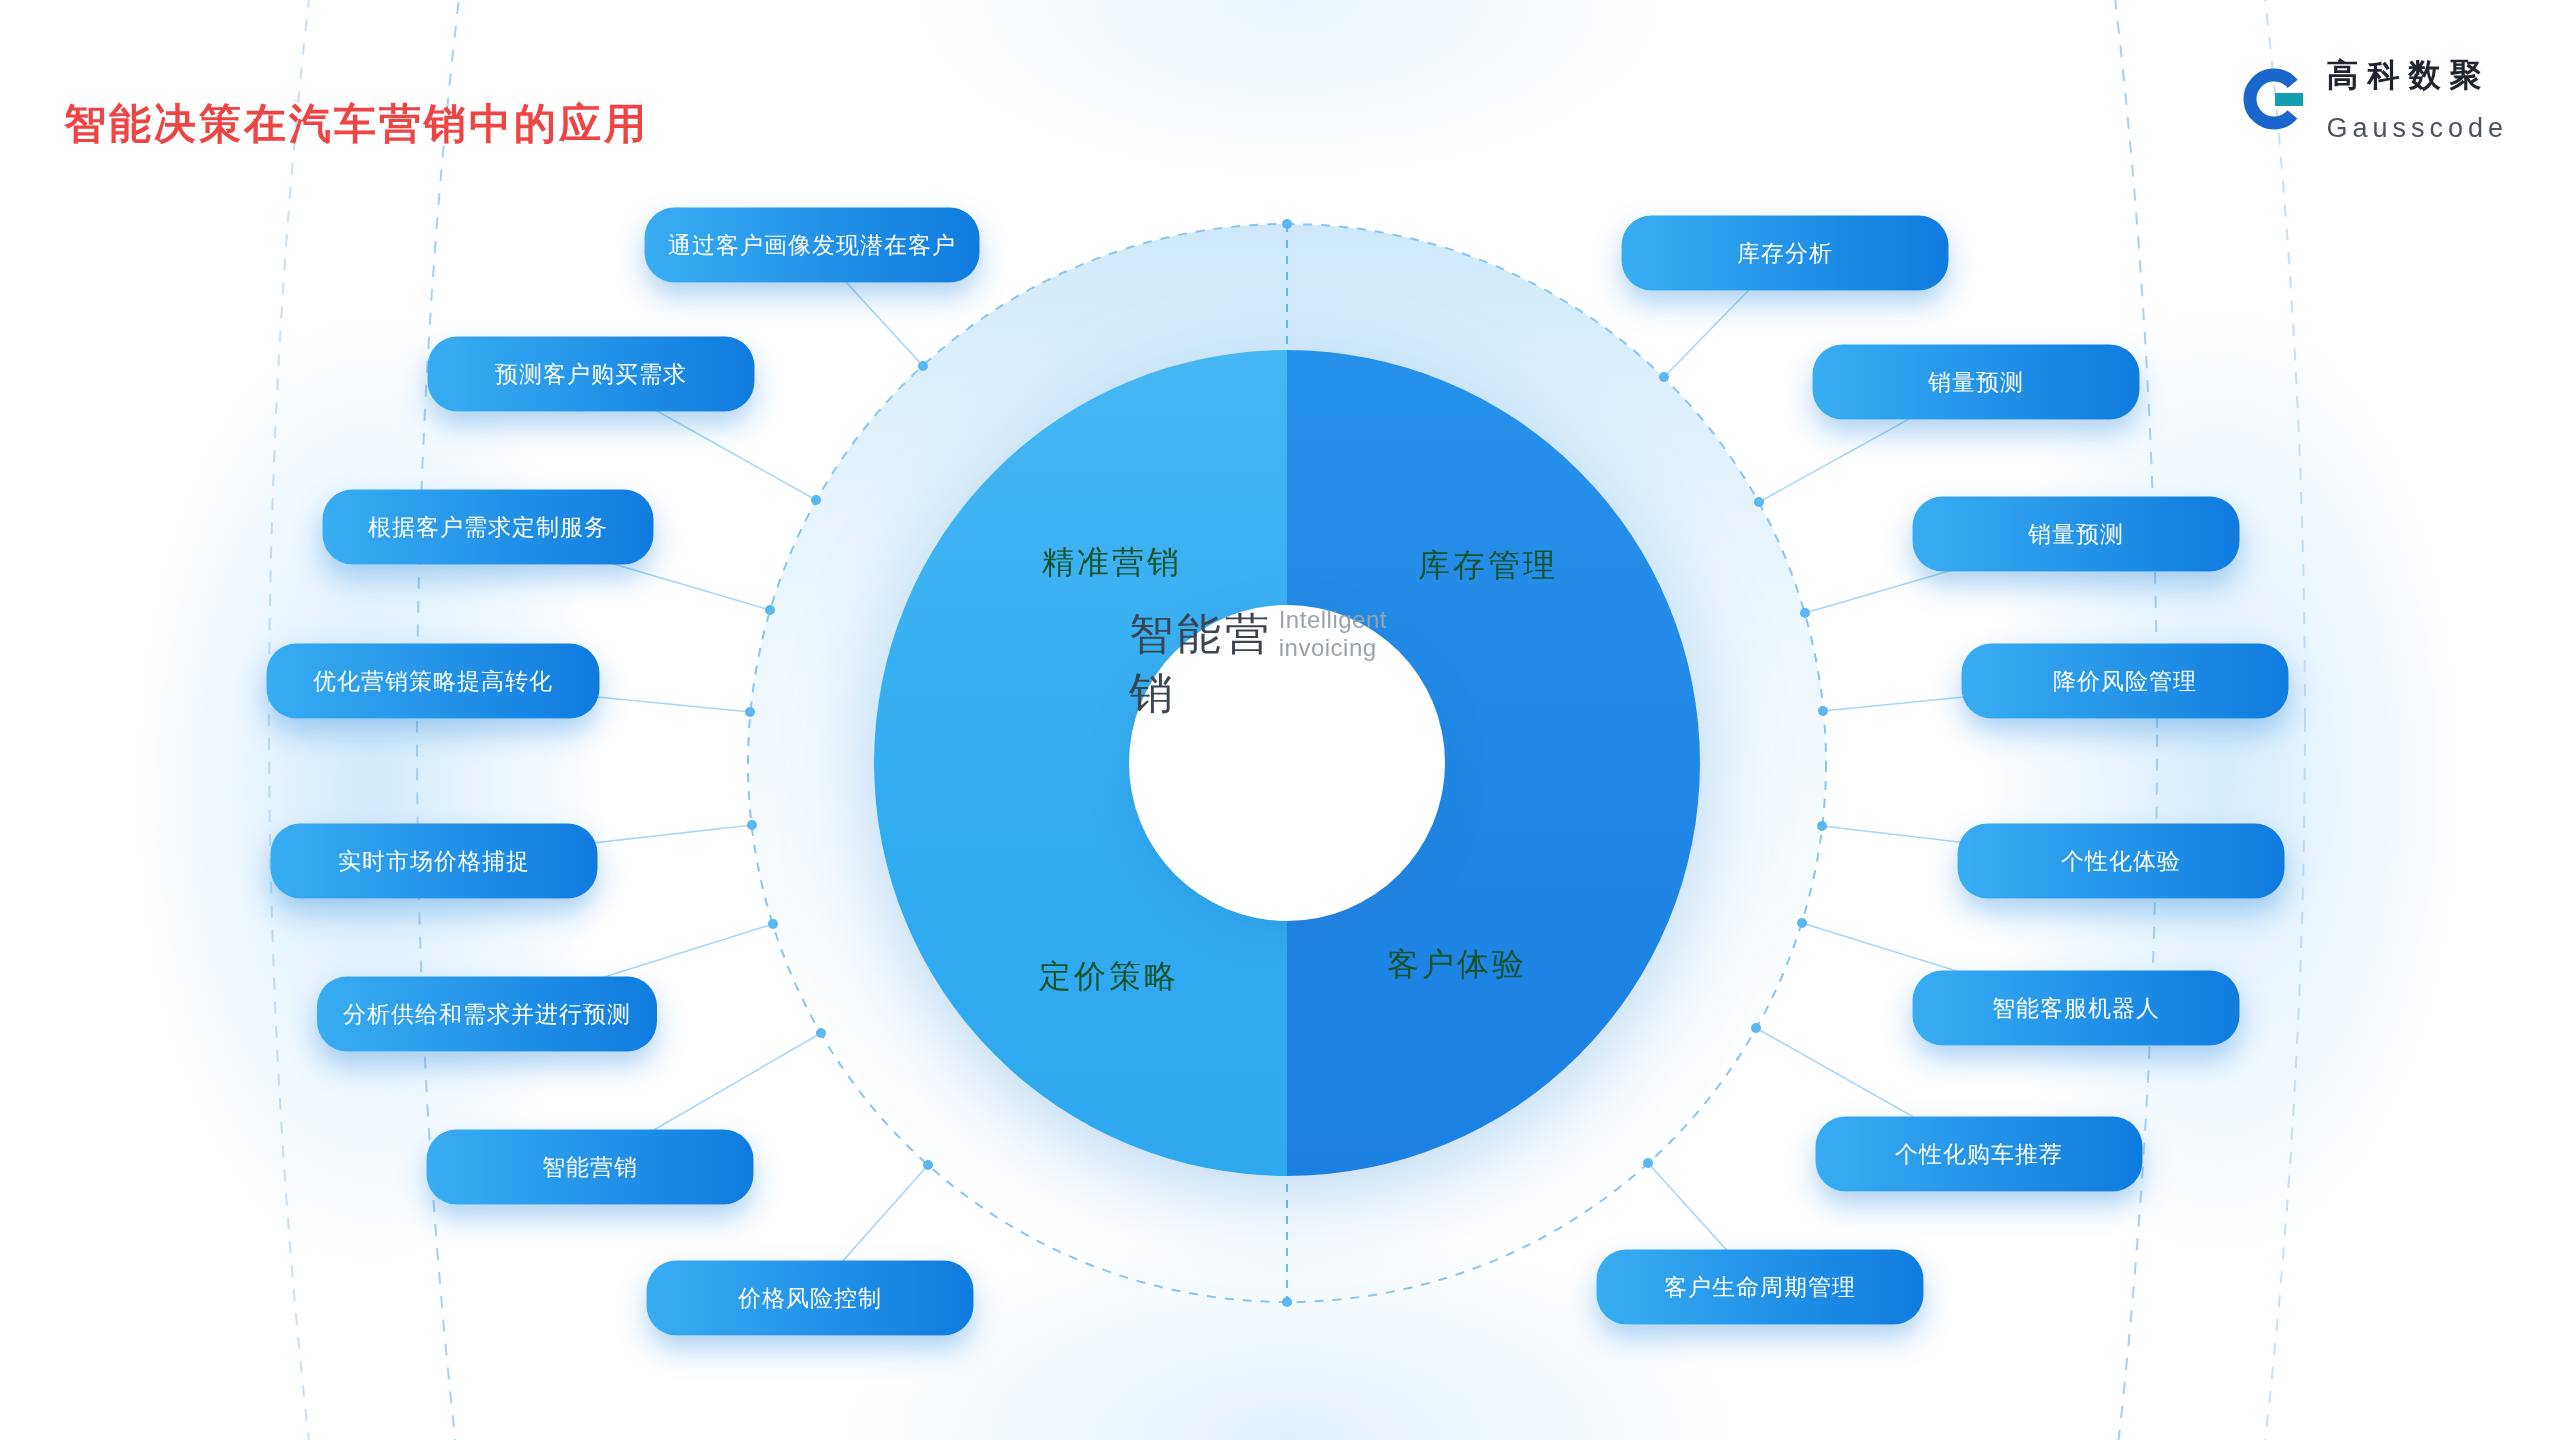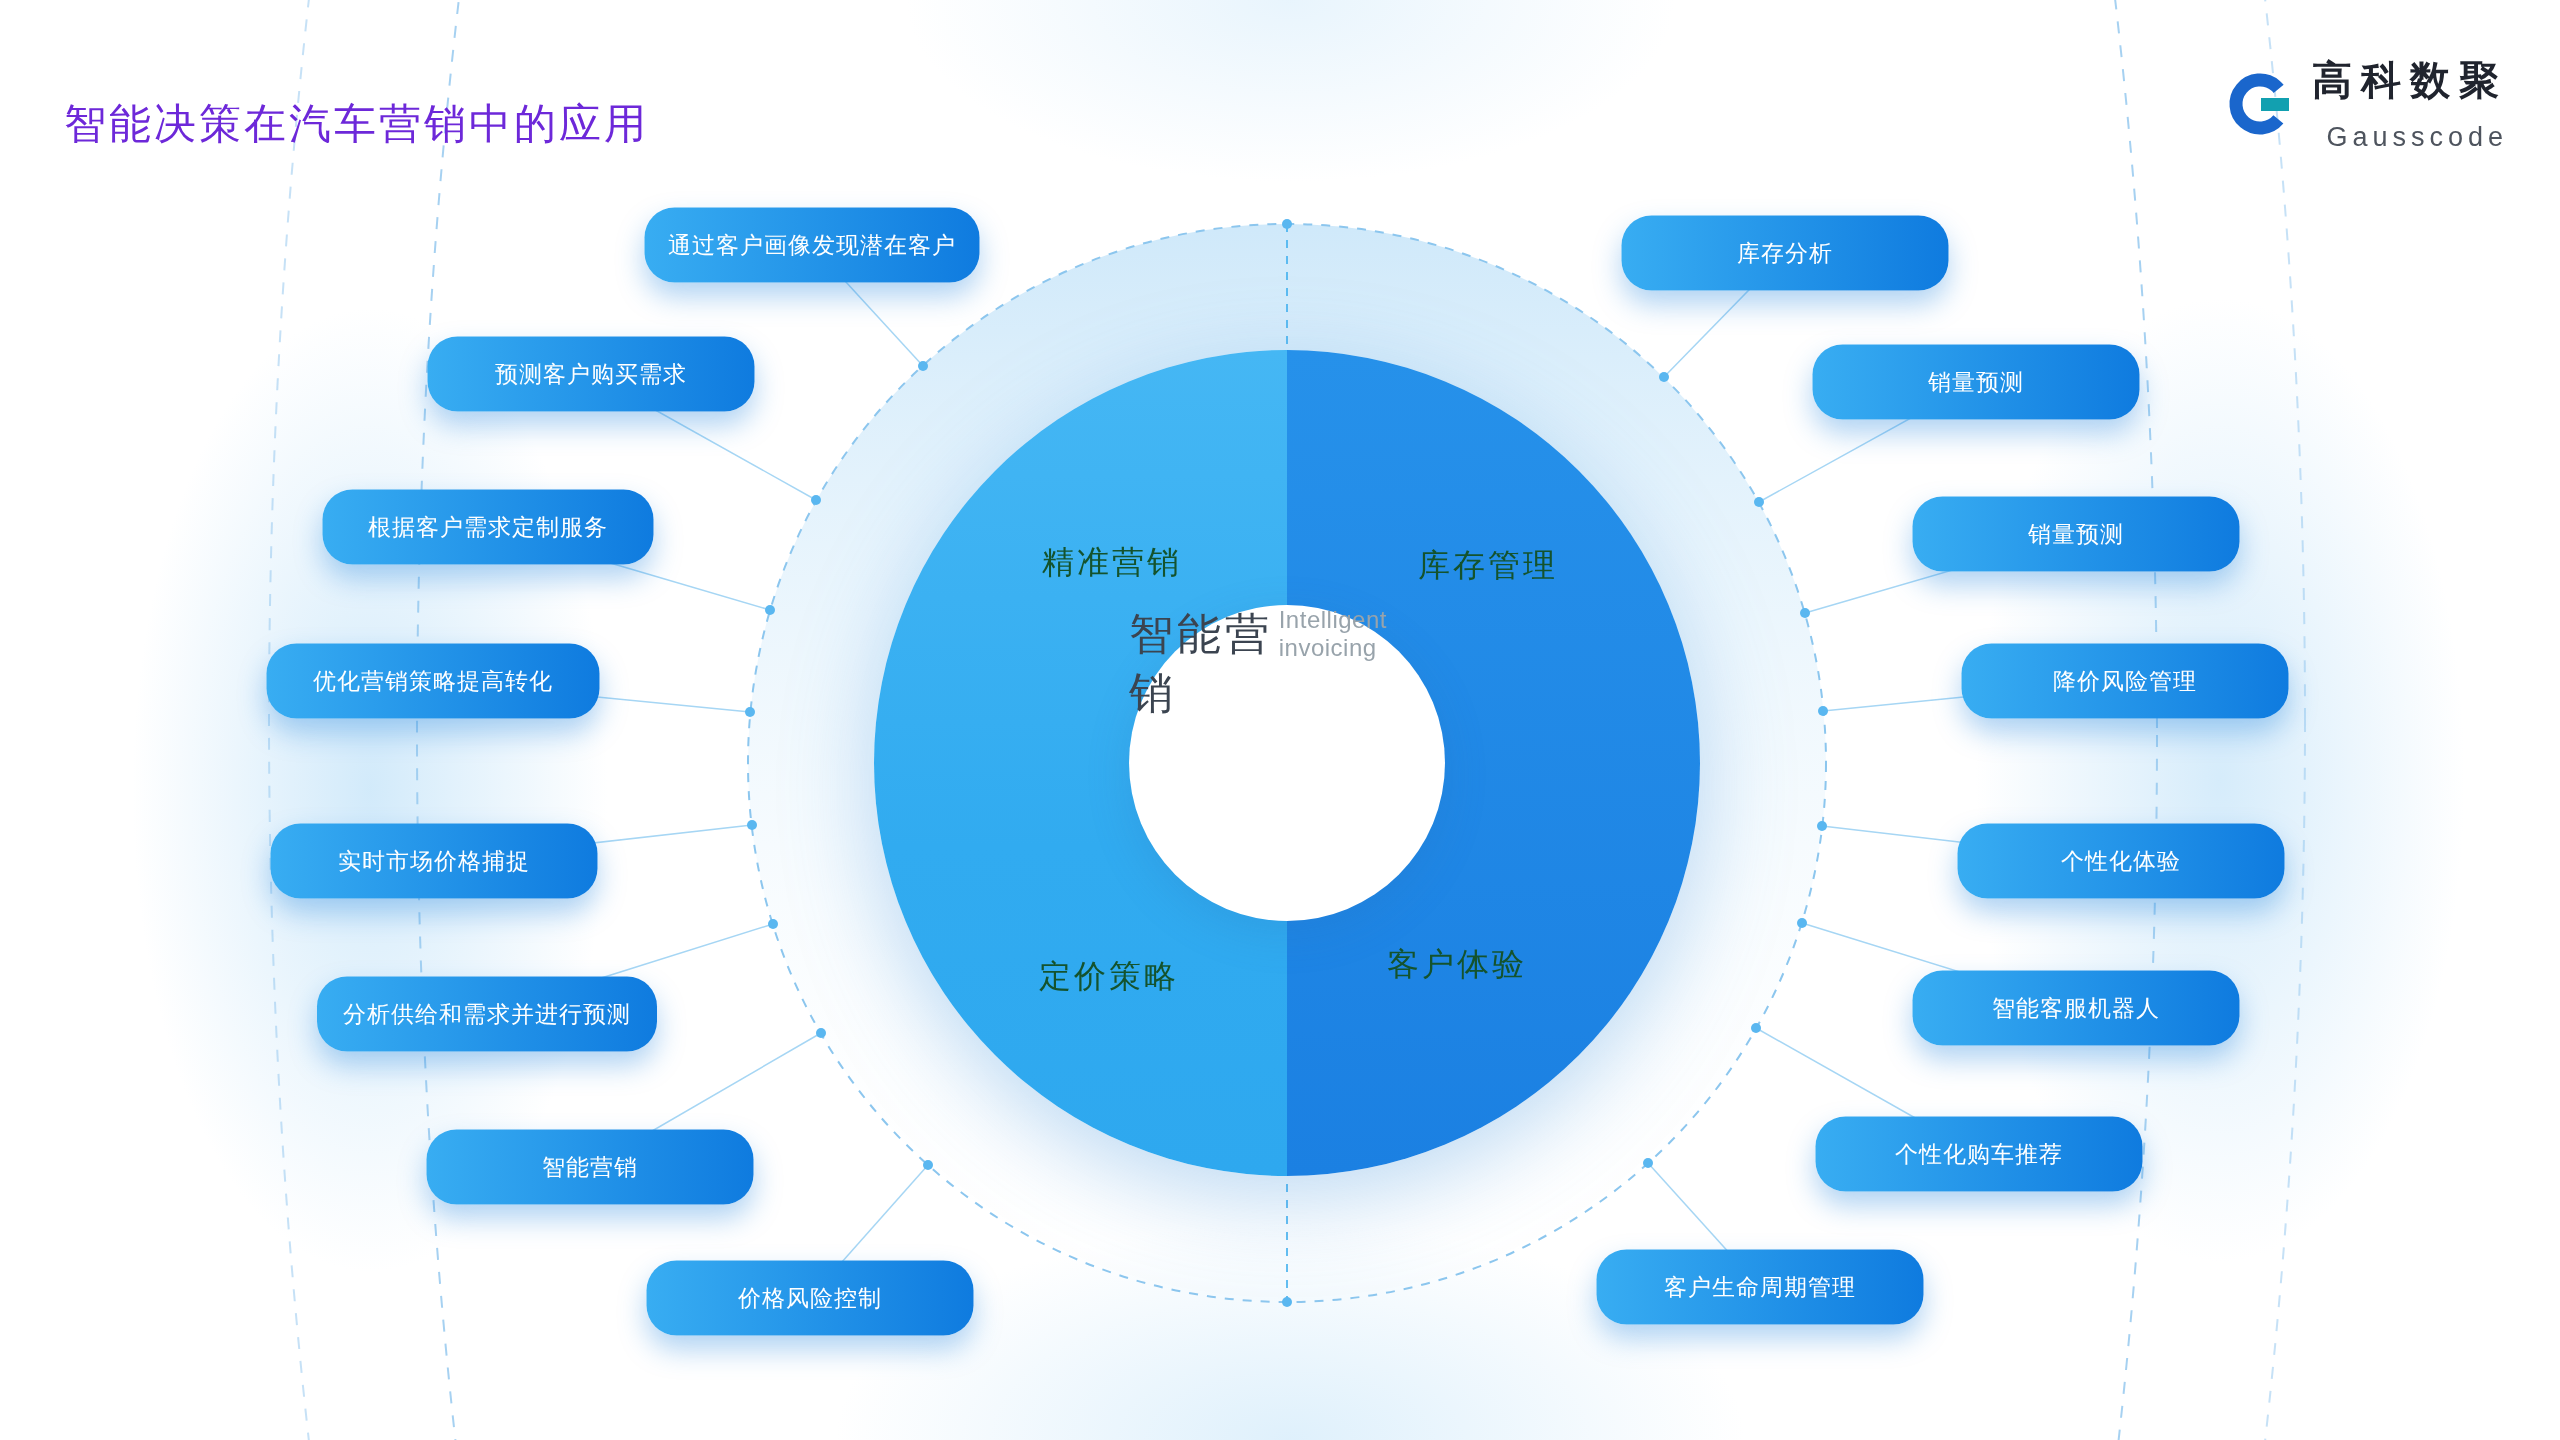--- a/index.html
+++ b/index.html
@@ -13,27 +13,27 @@
   #blob-right{left:1880px;top:110px;width:680px;height:1340px;
     background:radial-gradient(50% 50% at 50% 50%, rgba(186,223,248,0.60), rgba(186,223,248,0) 72%);}
   #blob-bottom{left:640px;top:1130px;width:1300px;height:620px;
     background:radial-gradient(50% 50% at 50% 50%, rgba(196,228,249,0.55), rgba(196,228,249,0) 70%);}
   #blob-top{left:740px;top:-260px;width:1100px;height:520px;
     background:radial-gradient(50% 50% at 50% 50%, rgba(205,232,250,0.45), rgba(205,232,250,0) 70%);}
 
   svg.layer{position:absolute;left:0;top:0;}
 
   #page-title{
-    position:absolute;left:64px;top:96px;font-size:42px;font-weight:400;
-    color:#6d28d9;letter-spacing:3px;z-index:8;text-align:center;
+    position:absolute;left:64px;top:96px;font-size:42px;font-weight:700;
+    color:#ef4444;letter-spacing:3px;z-index:8;text-align:center;
   }
 
   #logo{position:absolute;top:58px;right:52px;display:flex;align-items:center;gap:16px;z-index:8;}
   #logo .logo-text{display:flex;flex-direction:column;}
-  #logo .logo-name{font-size:40px;font-weight:700;color:#20242e;letter-spacing:9px;line-height:1.1;}
+  #logo .logo-name{font-size:32px;font-weight:700;color:#20242e;letter-spacing:9px;line-height:1.1;}
   #logo .logo-sub{font-size:27px;color:#4e545e;letter-spacing:5px;margin-top:20px;text-align:right;}
 
   #wheel{
     position:absolute;left:874px;top:350px;width:826px;height:826px;border-radius:50%;
     overflow:hidden;z-index:4;box-shadow:0 24px 90px rgba(70,150,220,0.35);
   }
   #wheel .half-left{position:absolute;left:0;top:0;width:413px;height:826px;
     background:linear-gradient(180deg,#45b7f4 0%,#31abf0 60%,#2ea8ef 100%);}
   #wheel .half-right{position:absolute;right:0;top:0;width:413px;height:826px;
     background:linear-gradient(180deg,#2691ea 0%,#1b80e2 100%);}

